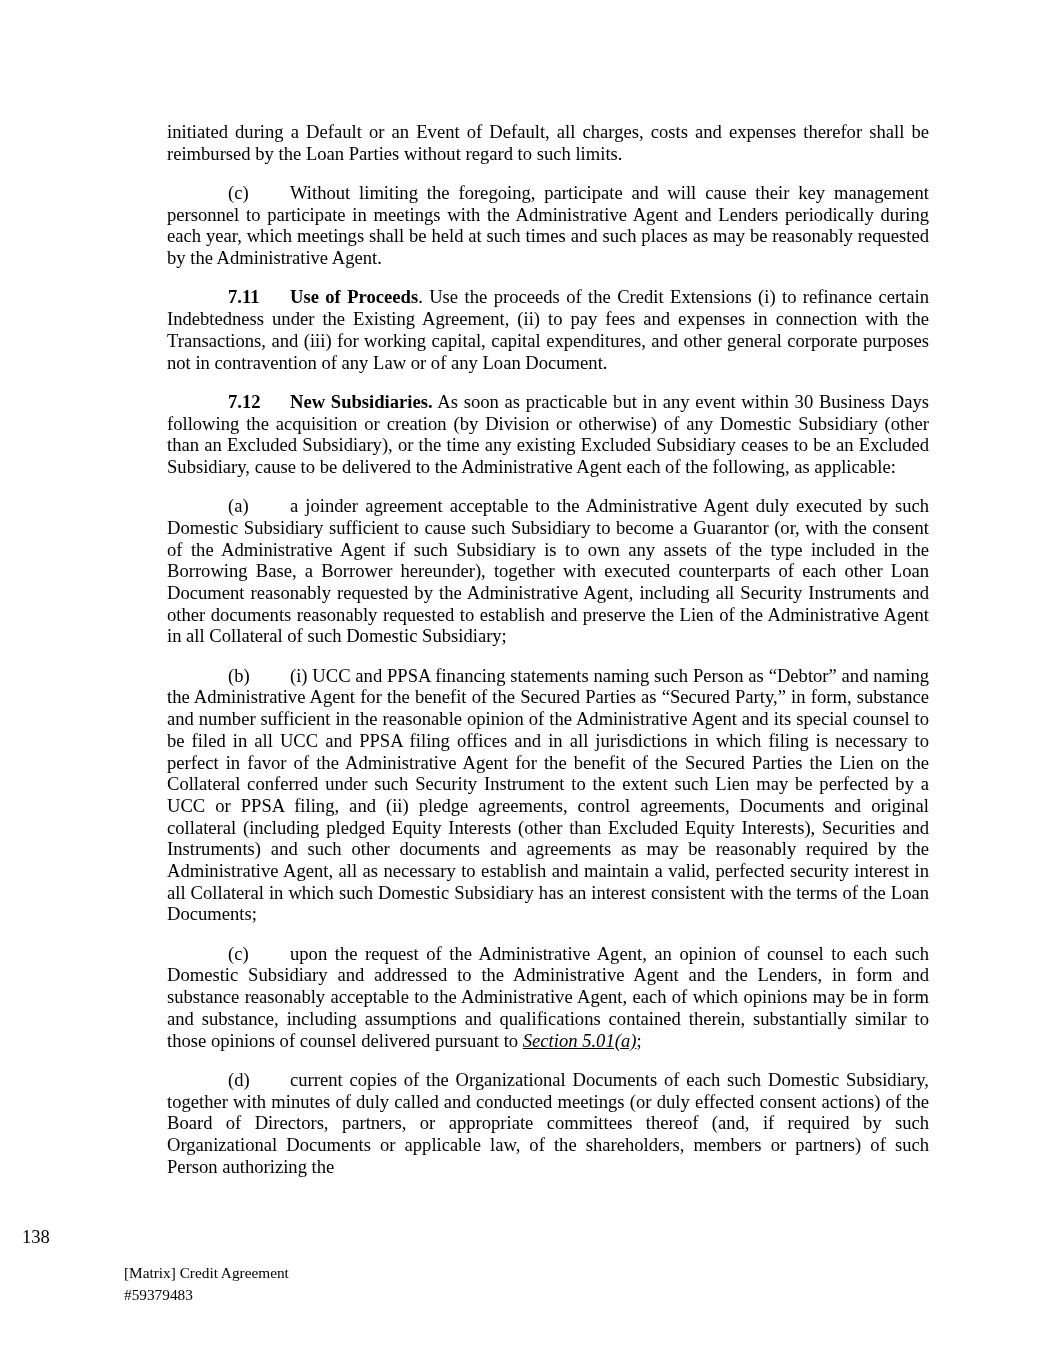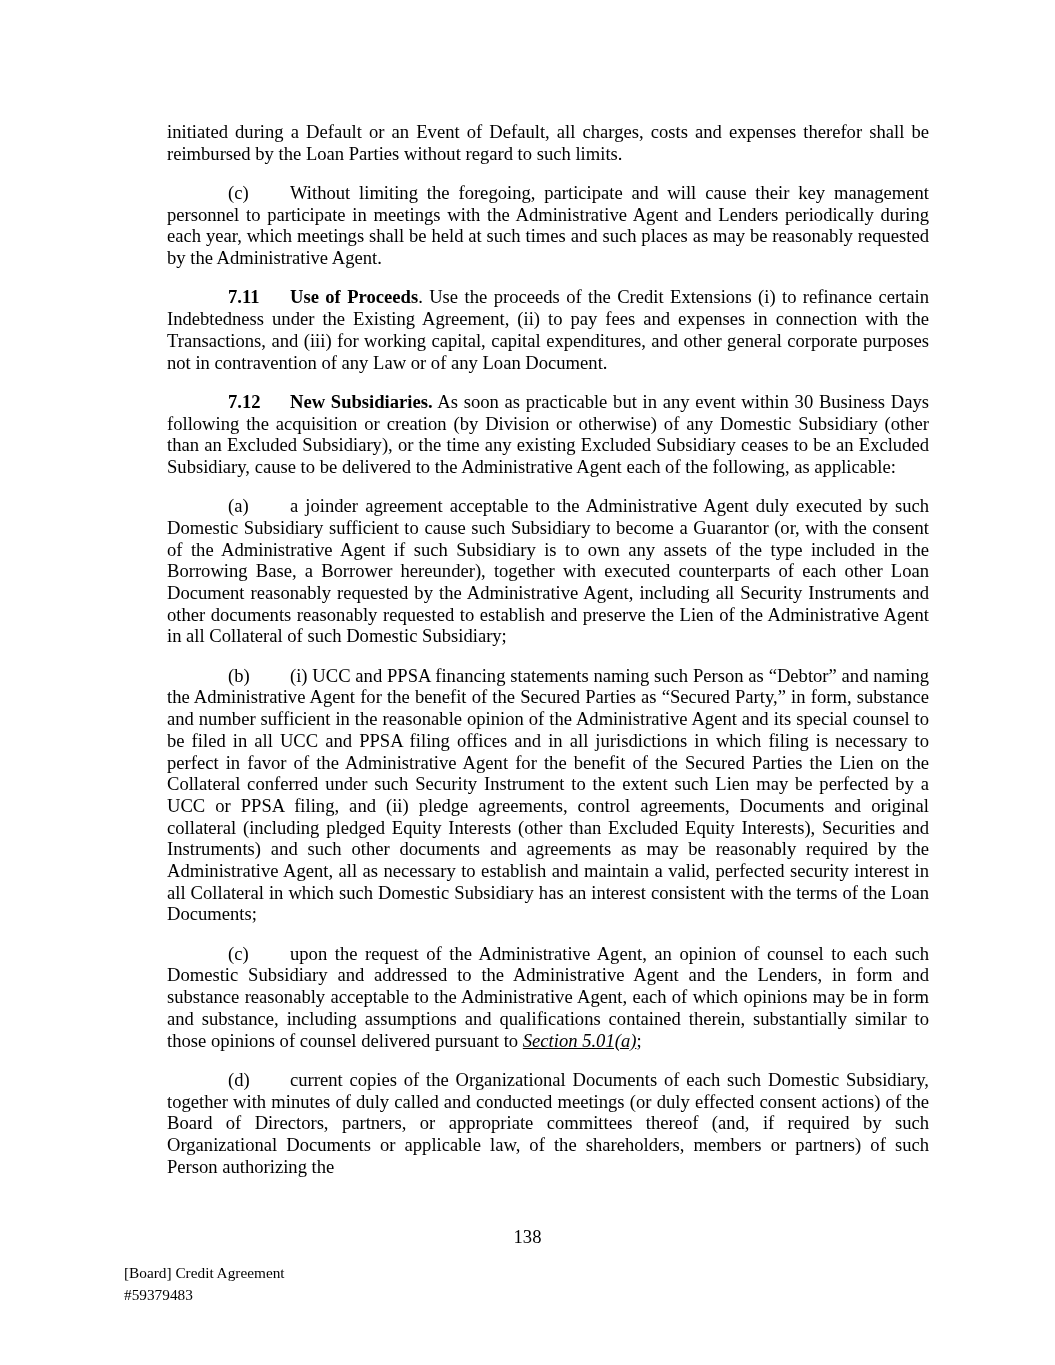--- a/index.html
+++ b/index.html
@@ -38,23 +38,23 @@
     width: 62px;
     text-indent: 0;
   }
   .bold { font-weight: bold; }
   .uline { text-decoration: underline; cursor: pointer; font-style: italic; }
   .page-number {
     position: absolute;
     top: 1226px;
     left: 0;
     width: 100%;
-    text-align: center;
     font-size: 18.6px;
     line-height: 21.7px;
+    padding-left: 22px;
   }
   .footer {
     position: absolute;
     left: 124px;
     top: 1262px;
     font-size: 15.3px;
     line-height: 21.5px;
     text-align: left;
   }
 </style>
@@ -79,17 +79,17 @@
 
     <p class="para indent"><span class="label">(c)</span><span>upon the request of the Administrative Agent, an opinion of counsel to each such Domestic Subsidiary and addressed to the Administrative Agent and the Lenders, in form and substance reasonably acceptable to the Administrative Agent, each of which opinions may be in form and substance, including assumptions and qualifications contained therein, substantially similar to those opinions of counsel delivered pursuant to </span><span class="uline">Section 5.01(a)</span><span>;</span></p>
 
     <p class="para indent"><span class="label">(d)</span><span>current copies of the Organizational Documents of each such Domestic Subsidiary, together with minutes of duly called and conducted meetings (or duly effected consent actions) of the Board of Directors, partners, or appropriate committees thereof (and, if required by such Organizational Documents or applicable law, of the shareholders, members or partners) of such Person authorizing the</span></p>
 
   </div>
 
   <div class="page-number">138</div>
 
   <div class="footer">
-    <div>[Board] Credit Agreement</div>
+    <div>[Matrix] Credit Agreement</div>
     <div>#59379483</div>
   </div>
 
 </div>
 
 </body></html>

